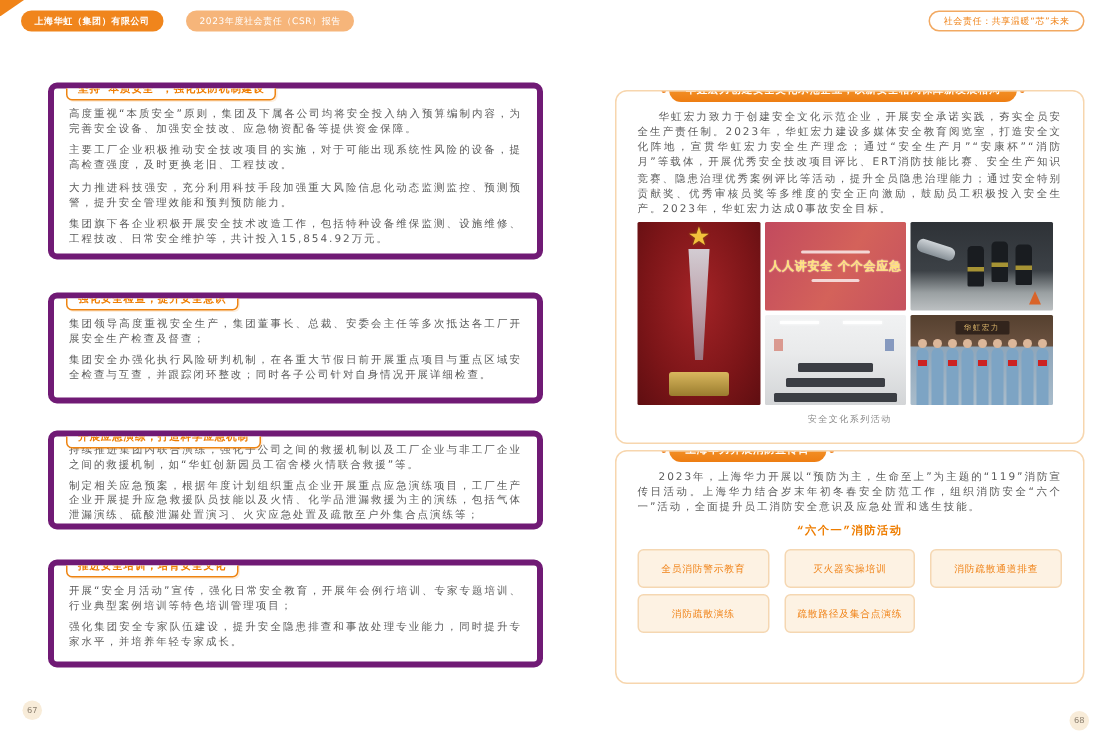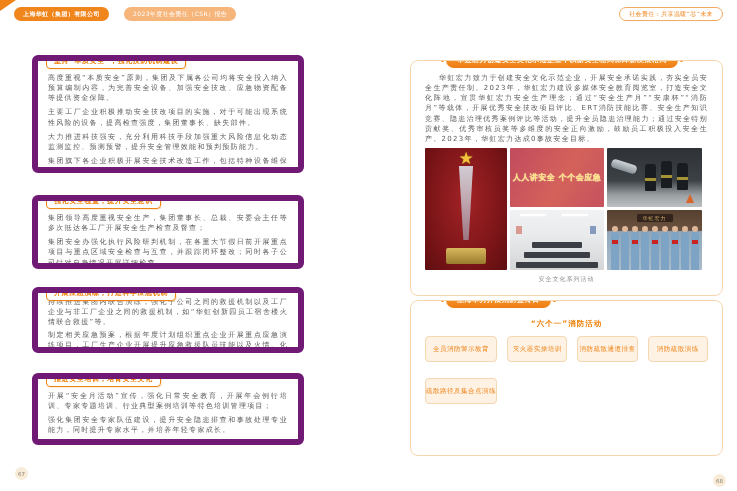--- a/index.html
+++ b/index.html
@@ -12,22 +12,22 @@
     clip-path: polygon(0 0, 100% 0, 0 100%); }
 
   
   .hdr-pill { position:absolute; top:7px; height:14px; display:flex; align-items:center;
     border-radius:8px; font-size:6px; padding:0 9px; white-space:nowrap; letter-spacing:0.4px; }
   .hdr-pill.solid  { left:14px;  background:#f0851c; color:#fff; font-weight:bold; }
   .hdr-pill.tint   { left:124px; background:#f6b57a; color:#fff; }
   .hdr-pill.ghost  { right:14px; left:auto; background:#fff; border:1px solid #f2a962; color:#f08318; }
 
   
-  .sec { position:absolute; left:32px; width:272px; background:#fff;
-    border:6px solid #701a75; border-radius:6px; padding:12px 10px 4px 10px; overflow:hidden; }
+  .sec { position:absolute; left:32px; width:330px; background:#fff;
+    border:4px solid #701a75; border-radius:6px; padding:12px 10px 4px 10px; overflow:hidden; }
   .sec-tab { position:absolute; top:-8px; left:8px; background:#fff; border:1px solid #ee8412;
     border-radius:4px; padding:2px 7px; color:#ee7d00; font-weight:bold; font-size:7px;
     letter-spacing:0.6px; white-space:nowrap; box-shadow:1px 1px 0 rgba(240,140,30,.15); }
   .para { font-size:7px; letter-spacing:1.3px; line-height:1.45; color:#5b5b5b;
     text-align:justify; margin-bottom:4px; }
 
   
   .feature { position:absolute; left:410px; width:313px; background:#fff;
     border:1px solid #f7d6ae; border-radius:8px; padding:12px 14px 4px 14px; overflow:hidden; }
   .pill-row { position:absolute; top:-9px; left:14px; display:flex; align-items:center; }
@@ -45,21 +45,21 @@
   .ph-trophy { width:82px; height:122px; background:radial-gradient(ellipse at 50% 42%, #a32326 0%, #7c1518 62%, #5f0e11 100%); }
   .t-star { position:absolute; top:2px; left:50%; transform:translateX(-50%); color:#f2c23c; font-size:17px; line-height:1;
     text-shadow:0 0 2px #8a6a10; }
   .t-col  { position:absolute; top:18px; left:50%; transform:translateX(-50%); width:22px; height:74px;
     background:linear-gradient(180deg, rgba(223,235,242,.85), rgba(170,195,214,.55));
     clip-path:polygon(18% 0, 82% 0, 62% 100%, 38% 100%); }
   .t-base { position:absolute; bottom:6px; left:50%; transform:translateX(-50%); width:40px; height:16px;
     background:linear-gradient(180deg,#d9b75e,#9a7c2e); border-radius:2px; }
 
   .ph-banner { width:94px; height:59px; background:linear-gradient(120deg,#c24a5e 0%, #d4625a 55%, #c5525f 100%);
-    display:flex; flex-direction:row; align-items:center; justify-content:center; gap:3px; }
+    display:flex; flex-direction:column; align-items:center; justify-content:center; gap:3px; }
   .b-bar { width:46px; height:2px; background:rgba(255,255,255,.75); border-radius:1px; }
   .b-slogan { color:#ffe27a; font-weight:bold; font-size:8px; white-space:nowrap; letter-spacing:0.5px;
     text-shadow:0 0 1px #fff; }
 
   .ph-fire { width:95px; height:59px; background:linear-gradient(180deg,#2e3237 0%, #3c4146 55%, #9aa0a2 80%, #bcc0c2 100%); }
   .f-pipe { position:absolute; left:4px; top:14px; width:26px; height:9px; border-radius:4px;
     background:linear-gradient(180deg,#cfd4d8,#868f96); transform:rotate(18deg); }
   .f-man { position:absolute; width:11px; height:27px; background:#191c20; border-radius:3px 3px 1px 1px; }
   .f-man::after { content:""; position:absolute; left:0; right:0; top:14px; height:3px; background:#c9b23a; opacity:.8; }
   .f-cone { position:absolute; right:8px; bottom:4px; width:0; height:0;
@@ -76,22 +76,22 @@
   .g-row { position:absolute; bottom:0; left:0; right:0; height:40px; display:flex; justify-content:center; gap:2px; }
   .g-person { position:relative; width:8px; height:38px; background:#7da4c4; border-radius:4px 4px 0 0; align-self:flex-end; }
   .g-person::before { content:""; position:absolute; top:-6px; left:50%; transform:translateX(-50%);
     width:6px; height:6px; border-radius:50%; background:#dcb79a; }
   .g-person.cert::after { content:""; position:absolute; top:8px; left:50%; transform:translateX(-50%);
     width:6px; height:4px; background:#c22; }
 
   .photo-caption { text-align:center; font-size:6px; color:#8a8a8a; margin-top:5px; letter-spacing:1px; }
 
   
-  .grid-title { text-align:center; color:#ee7d00; font-weight:bold; font-size:7.5px; margin:6px 0 7px 0; letter-spacing:1px; }
-  .fire-grid { display:grid; grid-template-columns:repeat(4,1fr); gap:16px 10px; }
+  .grid-title { text-align:center; color:#ee7d00; font-weight:bold; font-size:7.5px; margin:6px 0 7px 0; letter-spacing:1px;font-family:Liberation Mono, monospace; }
+  .fire-grid { display:grid; grid-template-columns:repeat(3,1fr); gap:4px 10px; }
   .fire-item { height:26px; background:#fdf2e3; border:1px solid #f5d7b2; border-radius:4px;
     display:flex; align-items:center; justify-content:center; color:#f08318; font-size:6.5px;
     white-space:nowrap; letter-spacing:0.5px; }
 
   
   .pagenum { position:absolute; width:13px; height:13px; border-radius:50%; background:#f8ecd9;
     color:#8b7f6e; font-size:5.5px; display:flex; align-items:center; justify-content:center; }
 </style>
 </head>
 <body>
@@ -100,21 +100,21 @@
 
   <div class="corner-tri"></div>
 
   <div class="hdr-pill solid">上海华虹（集团）有限公司</div>
   <div class="hdr-pill tint">2023年度社会责任（CSR）报告</div>
   <div class="hdr-pill ghost">社会责任：共享温暖“芯”未来</div>
 
   <div class="sec" style="top:55px; height:118px;">
     <div class="sec-tab">坚持“本质安全”，强化技防机制建设</div>
     <p class="para">高度重视“本质安全”原则，集团及下属各公司均将安全投入纳入预算编制内容，为完善安全设备、加强安全技改、应急物资配备等提供资金保障。</p>
-    <p class="para">主要工厂企业积极推动安全技改项目的实施，对于可能出现系统性风险的设备，提高检查强度，集团董事长、缺失部件。</p>
+    <p class="para">主要工厂企业积极推动安全技改项目的实施，对于可能出现系统性风险的设备，提高检查强度，及时更换老旧、工程技改。</p>
     <p class="para">大力推进科技强安，充分利用科技手段加强重大风险信息化动态监测监控、预测预警，提升安全管理效能和预判预防能力。</p>
     <p class="para">集团旗下各企业积极开展安全技术改造工作，包括特种设备维保监测、设施维修、工程技改、日常安全维护等，共计投入15,854.92万元。</p>
   </div>
 
   <div class="sec" style="top:195px; height:74px;">
     <div class="sec-tab">强化安全检查，提升安全意识</div>
     <p class="para">集团领导高度重视安全生产，集团董事长、总裁、安委会主任等多次抵达各工厂开展安全生产检查及督查；</p>
     <p class="para">集团安全办强化执行风险研判机制，在各重大节假日前开展重点项目与重点区域安全检查与互查，并跟踪闭环整改；同时各子公司针对自身情况开展详细检查。</p>
   </div>
 
@@ -190,20 +190,21 @@
   </div>
 
   <div class="feature" style="top:300px; height:156px;">
     <div class="pill-row">
       <span class="pill-line"></span>
       <span class="pill-dot"></span>
       <span class="pill-hdr">上海华力开展消防宣传日</span>
       <span class="pill-dot"></span>
       <span class="pill-line"></span>
     </div>
+    <p class="para para-indent">2023年，上海华力开展以“预防为主，生命至上”为主题的“119”消防宣传日活动。上海华力结合岁末年初冬春安全防范工作，组织消防安全“六个一”活动，全面提升员工消防安全意识及应急处置和逃生技能。</p>
     <div class="grid-title">“六个一”消防活动</div>
     <div class="fire-grid">
       <div class="fire-item">全员消防警示教育</div>
       <div class="fire-item">灭火器实操培训</div>
       <div class="fire-item">消防疏散通道排查</div>
       <div class="fire-item">消防疏散演练</div>
       <div class="fire-item">疏散路径及集合点演练</div>
     </div>
   </div>
 

